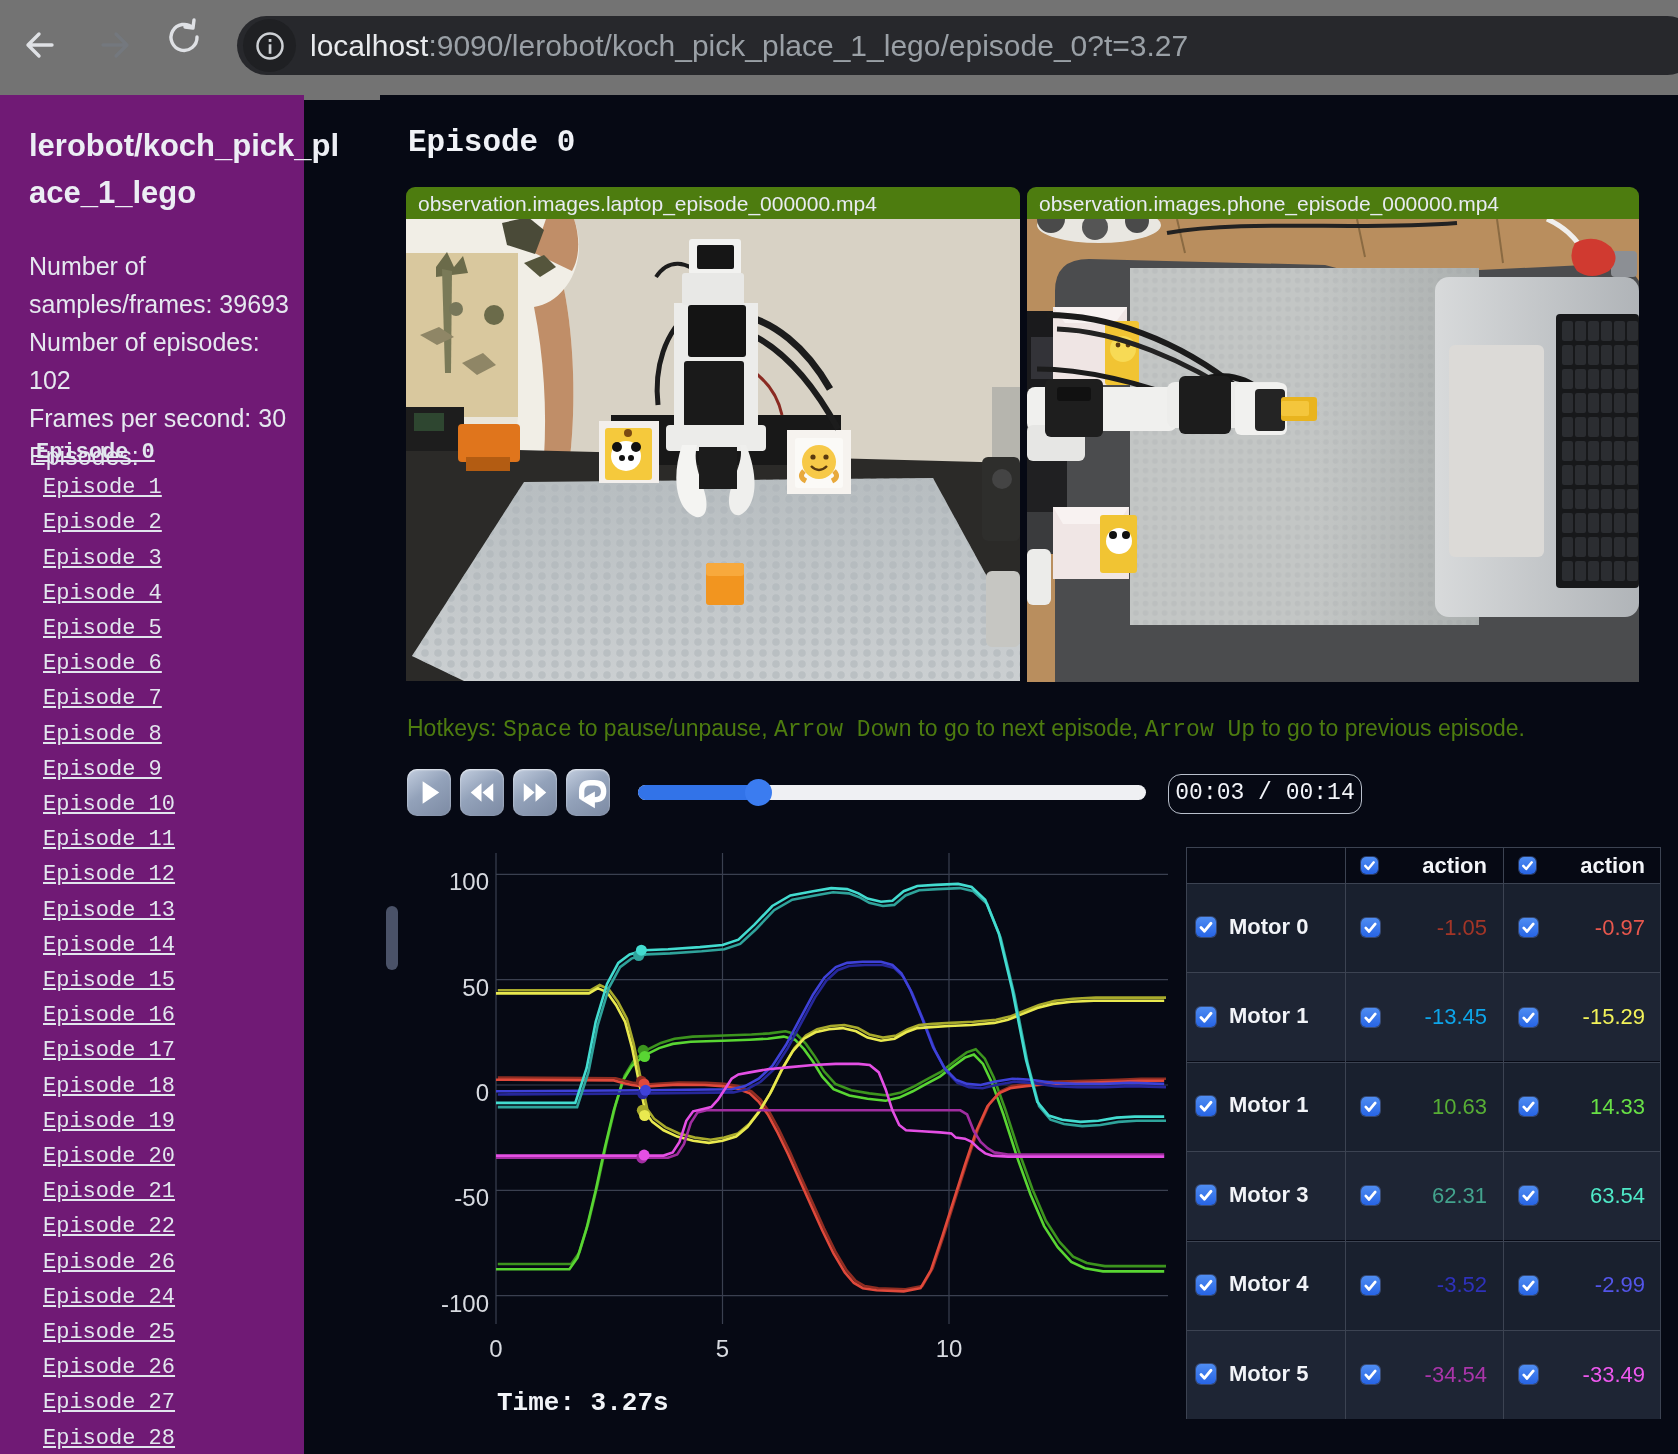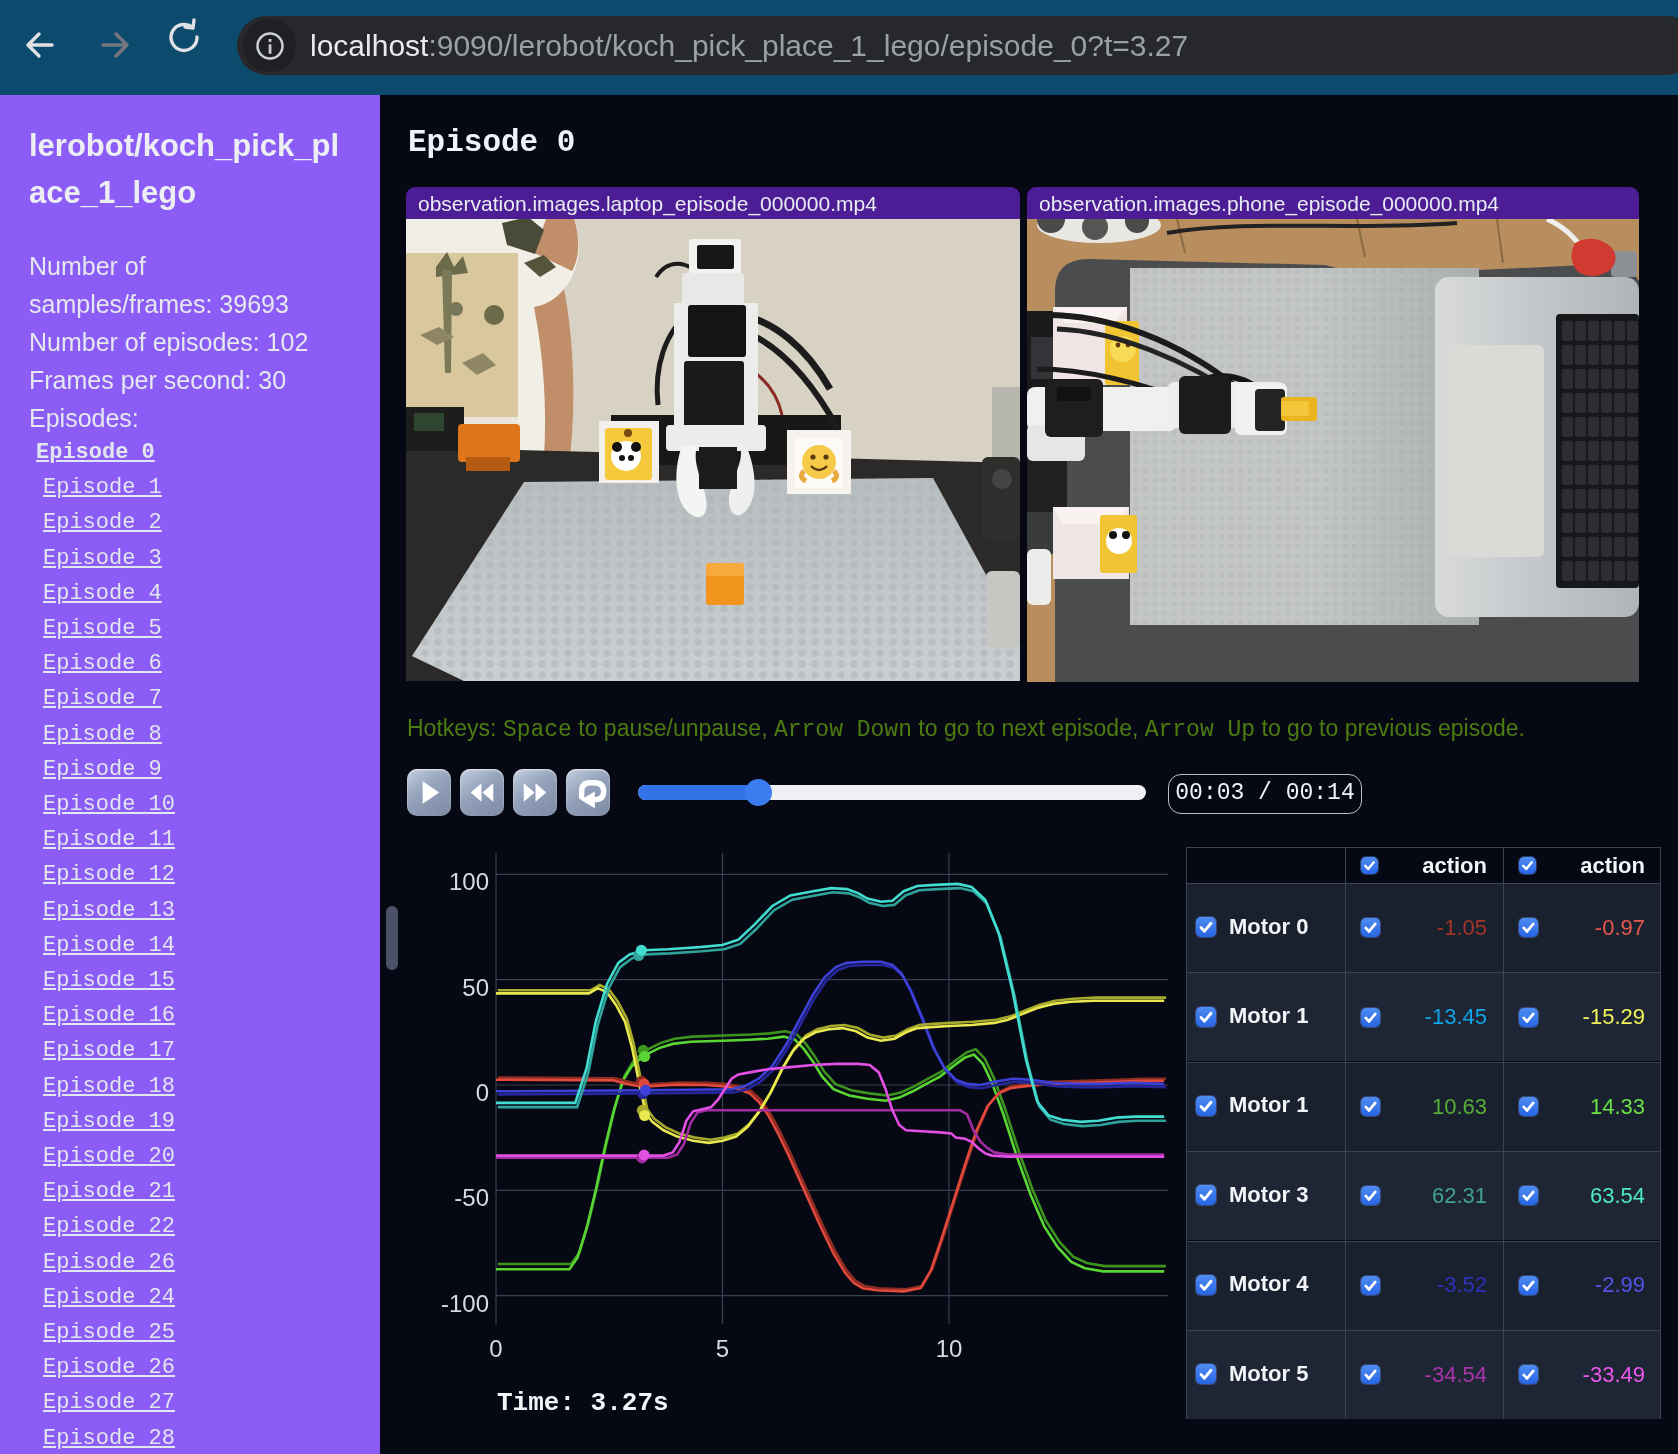--- a/index.html
+++ b/index.html
@@ -1,21 +1,21 @@
 <!DOCTYPE html>
 <html><head><meta charset="utf-8"><style>
 *{margin:0;padding:0;box-sizing:border-box}
 body{width:1678px;height:1454px;overflow:hidden;background:#060914;font-family:"Liberation Sans",sans-serif}
 #page{position:relative;width:1678px;height:1454px}
 .mono{font-family:"Liberation Mono",monospace}
-#chrome{position:absolute;left:0;top:0;width:1678px;height:100px;background:#0c4a6e}
+#chrome{position:absolute;left:0;top:0;width:1678px;height:100px;background:#737373}
 #omni{position:absolute;left:237px;top:16px;width:1460px;height:59px;border-radius:30px;background:#27282c;color:#9aa0a6;font-size:30px;line-height:59px}
-#side{position:absolute;left:0;top:95px;width:380px;height:1359px;background:#8b5cf6;color:#e5e8ef}
+#side{position:absolute;left:0;top:95px;width:304px;height:1359px;background:#701a75;color:#e5e8ef}
 #main{position:absolute;left:380px;top:95px;width:1298px;height:1359px;background:#060914;color:#e5e8ef}
-.vtitle{position:absolute;height:32px;background:#4c1d95;border-radius:9px 9px 0 0;color:#e8ebf2;font-size:21px;line-height:33px;padding-left:12px}
+.vtitle{position:absolute;height:32px;background:#4d7c0f;border-radius:9px 9px 0 0;color:#e8ebf2;font-size:21px;line-height:33px;padding-left:12px}
 .btn{position:absolute;width:44px;height:47px;border-radius:10px;background:linear-gradient(145deg,#c3cedf 0%,#93a2ba 45%,#7c8aa3 100%);box-shadow:inset 0 1px 2px rgba(255,255,255,.7)}
 .cb{position:absolute;background:linear-gradient(#4f8df2,#2764e4);border-radius:5px;box-shadow:0 0 0 1px rgba(110,150,240,.35)}
 .cb svg{display:block}
 .th{position:absolute;font-weight:bold;color:#f2f4f8;font-size:22px;text-align:right}
 .mlab{position:absolute;font-weight:bold;color:#f2f4f8;font-size:22px}
 .val{position:absolute;font-size:22px;text-align:right}
 .ep{position:absolute;font-family:"Liberation Mono",monospace;font-size:22px;text-decoration:underline;color:#e2e6ee;white-space:nowrap}
 </style></head><body>
 <div id="page">
 <div id="chrome">

